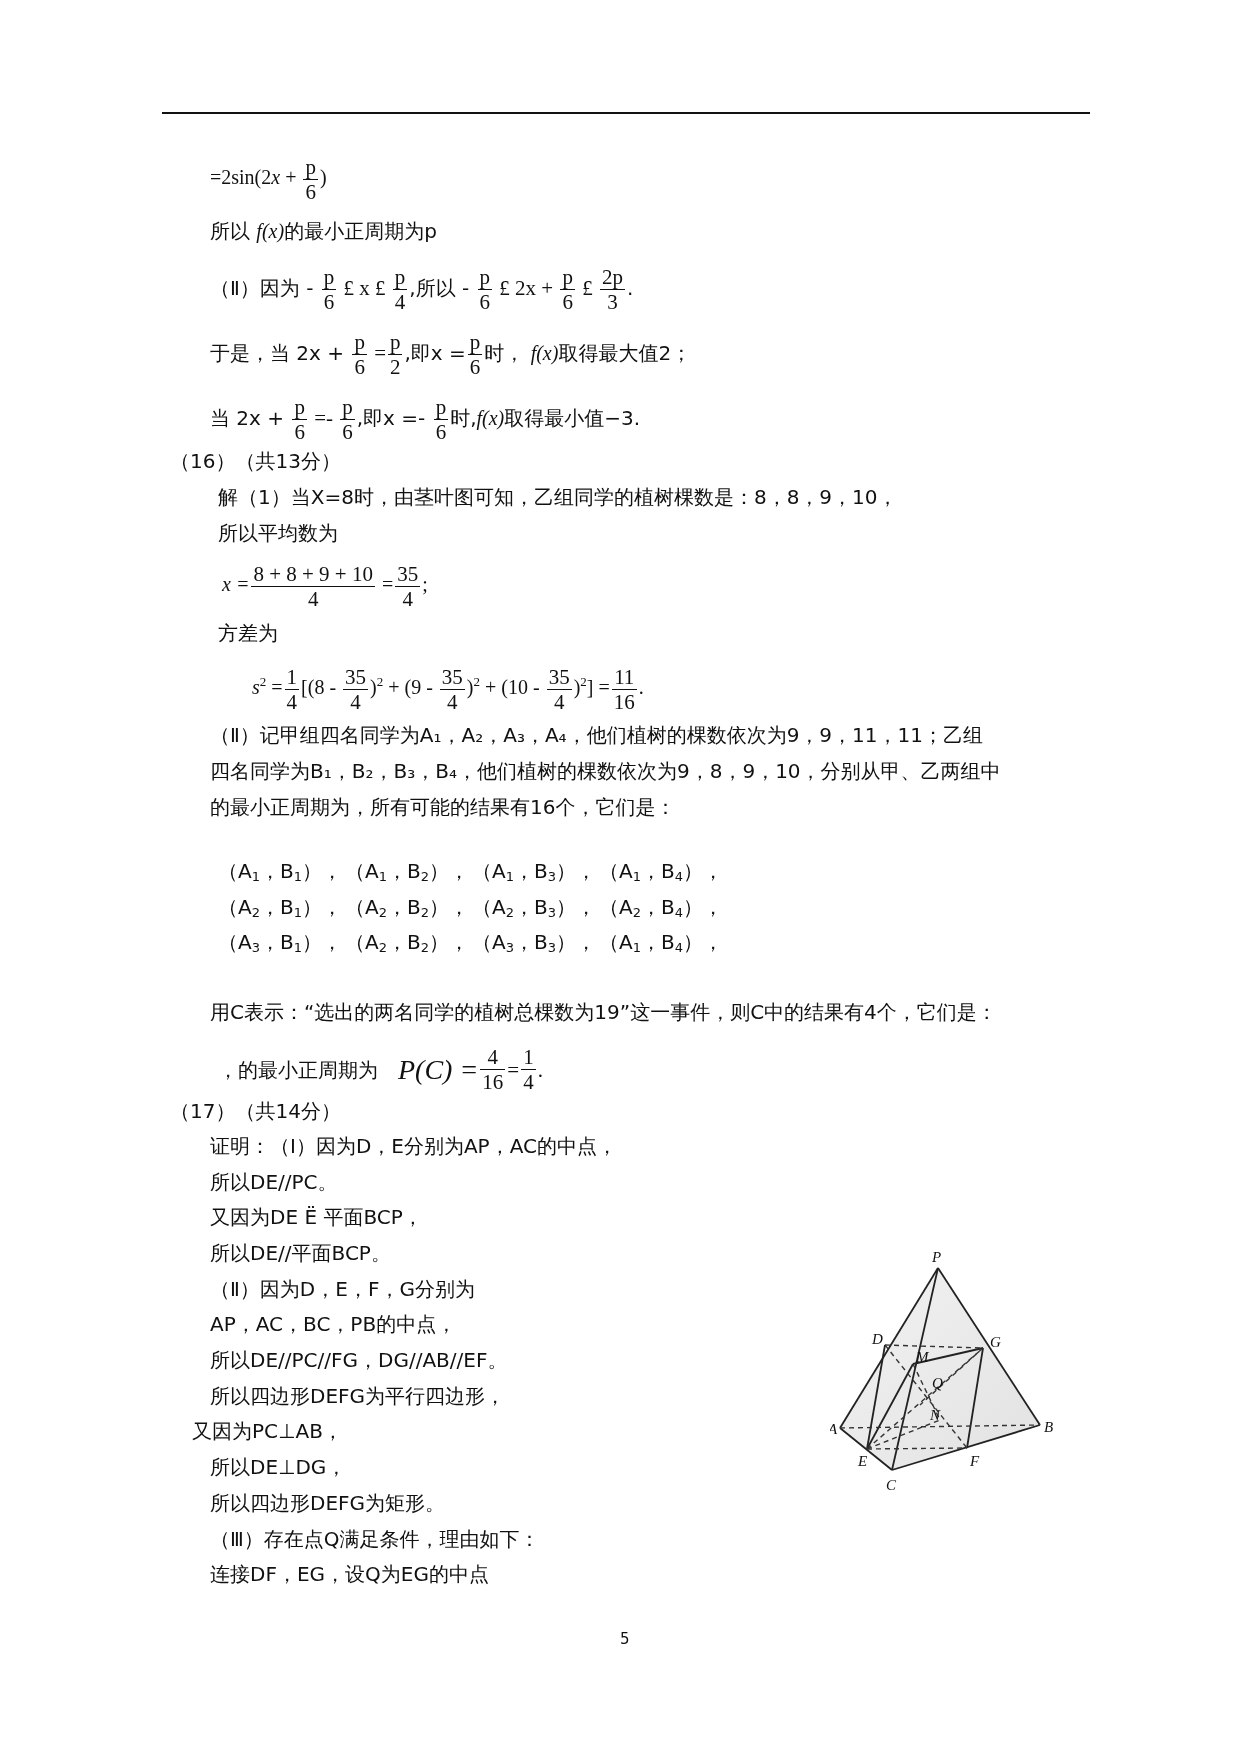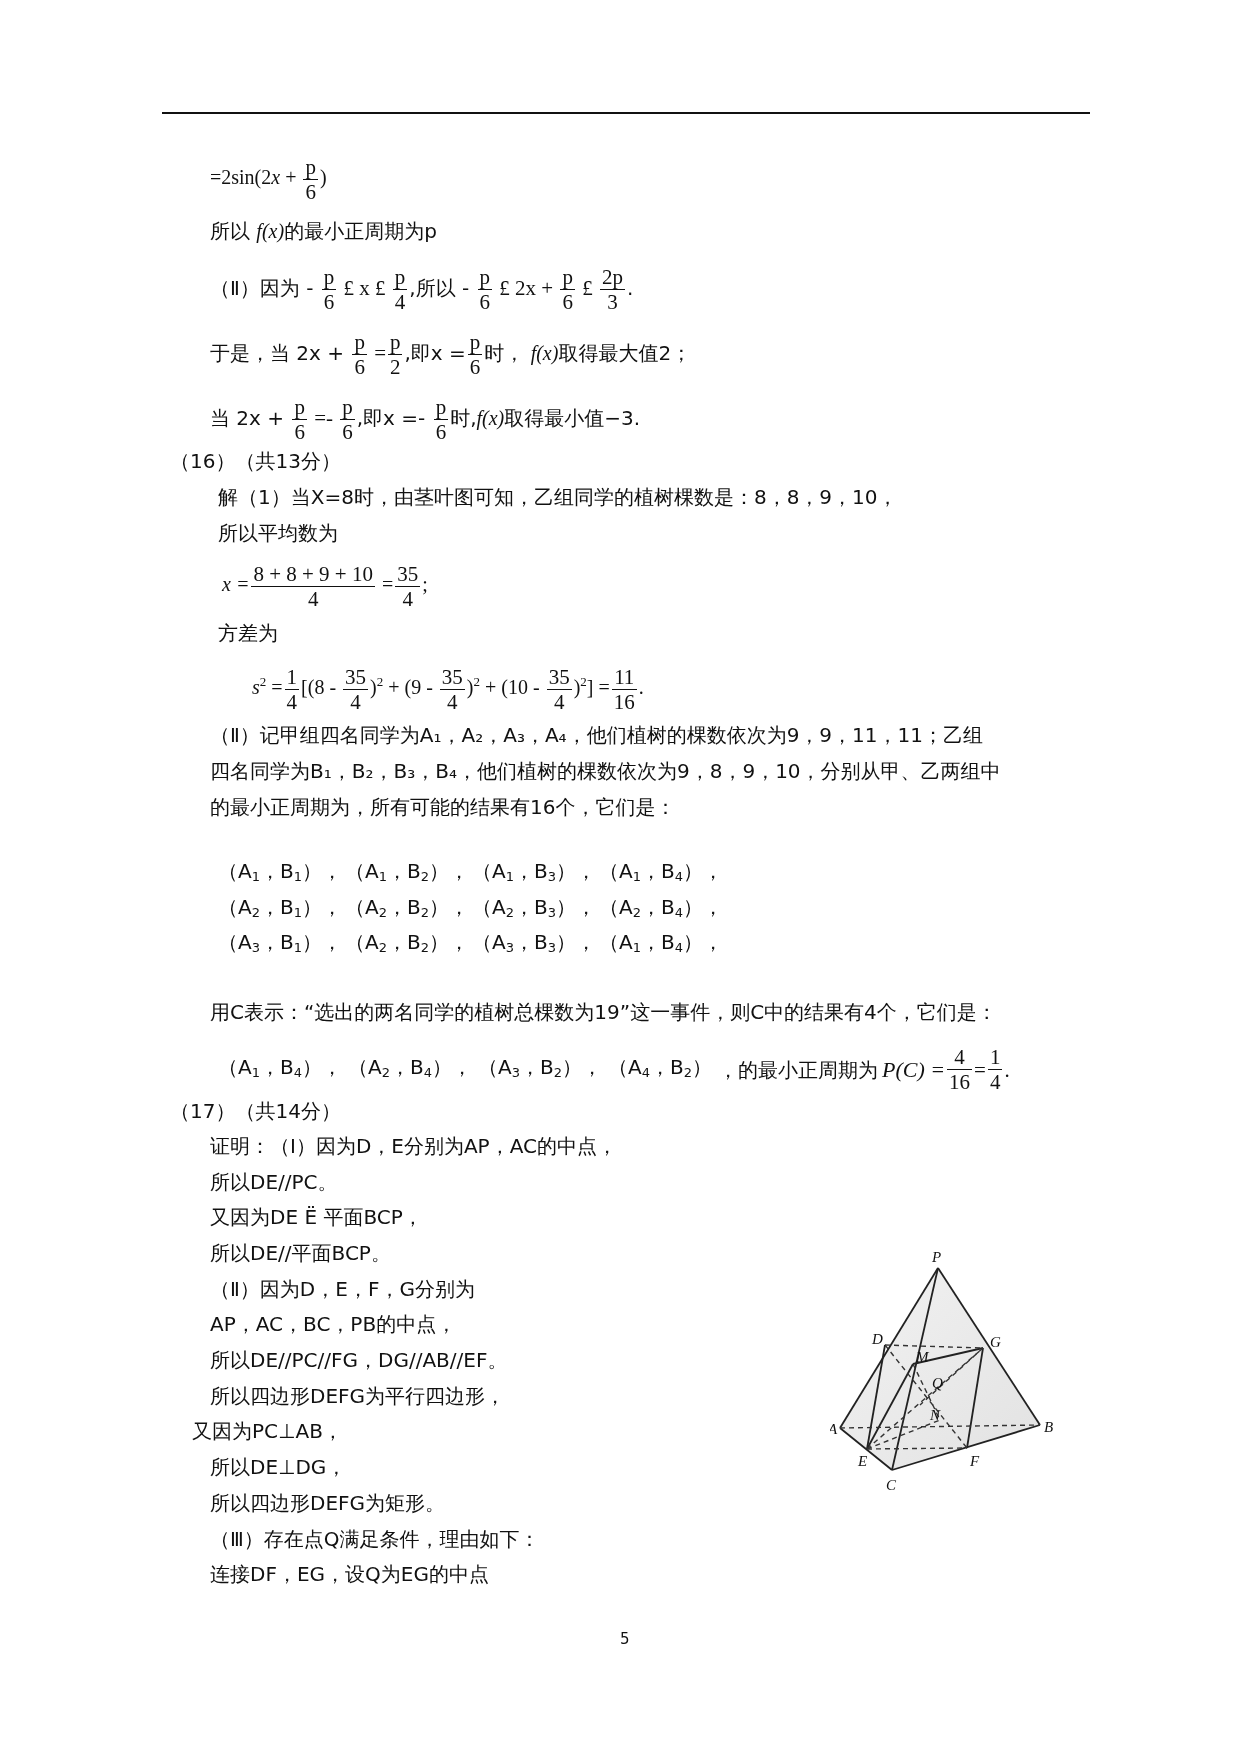--- a/index.html
+++ b/index.html
@@ -86,23 +86,22 @@
       <span class="pair">（A<sub>3</sub>，B<sub>1</sub>），</span>
       <span class="pair">（A<sub>2</sub>，B<sub>2</sub>），</span>
       <span class="pair">（A<sub>3</sub>，B<sub>3</sub>），</span>
       <span class="pair">（A<sub>1</sub>，B<sub>4</sub>），</span>
     </div>
   </div>
 
 <div class="ln" style="left:210px; top:999px;">用C表示：“选出的两名同学的植树总棵数为19”这一事件，则C中的结果有4个，它们是：</div>
 
 <div class="ln" style="left:218px; top:1045px; display:flex; align-items:center;">
-  <span id="event-pairs"><span style="margin-right: 6px;">（A<sub>1</sub>，B<sub>4</sub>），</span><span style="margin-right: 6px;">（A<sub>2</sub>，B<sub>4</sub>），</span><span style="margin-right: 6px;">（A<sub>3</sub>，B<sub>2</sub>），</span><span style="margin-right: 6px;">（A<sub>4</sub>，B<sub>2</sub>）</span></span>
     <span>，的最小正周期为</span>
-    <span class="it" style="font-size:22px; margin-left:4px;text-align:center;">P(C) =</span>
+    <span class="it" style="font-size:28px; margin-left:20px;text-align:center;">P(C) =</span>
     <span class="frac">
       <span class="num">4</span>
       <span>16</span>
     </span>
     <span class="sym"> =</span>
     <span class="frac">
       <span class="num">1</span>
       <span>4</span>
     </span>
     <span class="sym">.</span>

